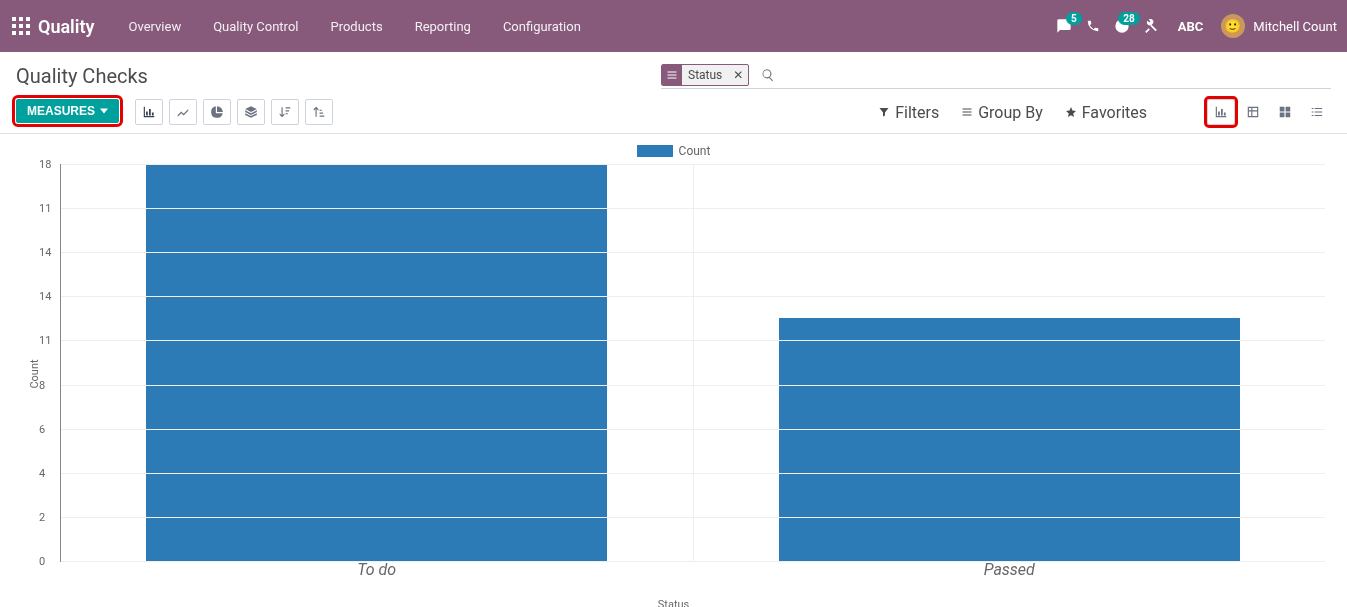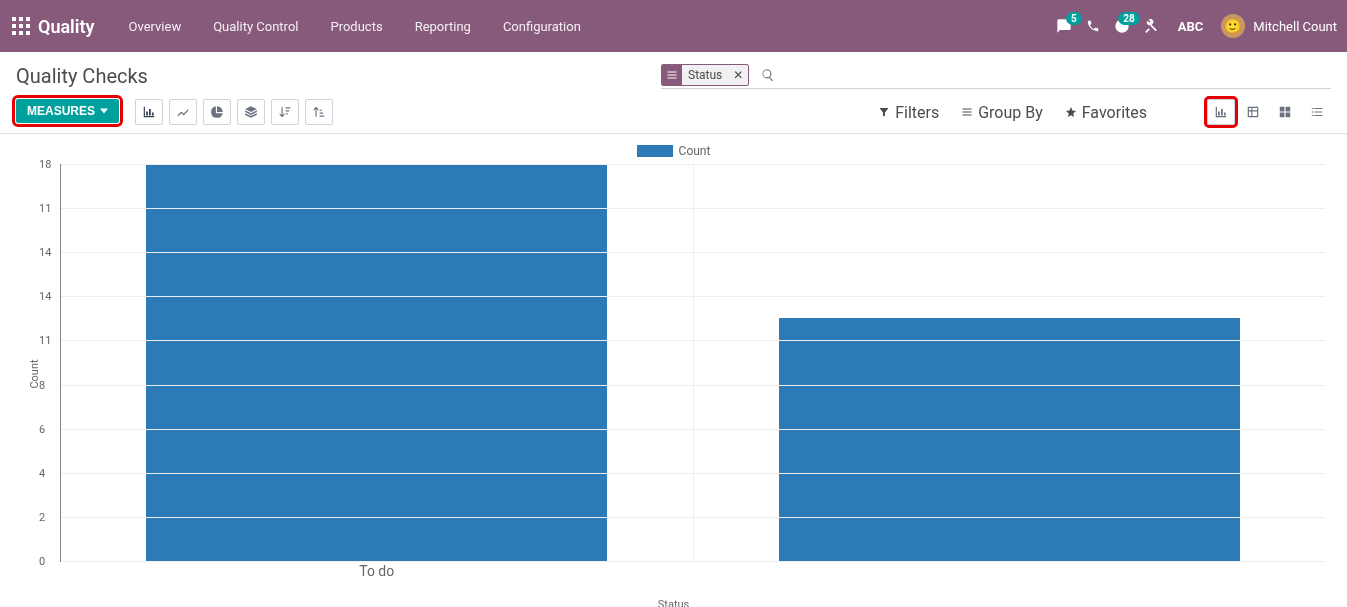--- a/index.html
+++ b/index.html
@@ -52,21 +52,21 @@
   .legend-swatch { width: 36px; height: 12px; background: #2c7bb6; }
   .plot { position: relative; height: 420px; margin-left: 34px; margin-bottom: 10px; }
   .y-axis-label { position: absolute; left: -30px; top: 50%; transform: translateY(-50%) rotate(-90deg); font-size: 11px; color: #666; }
   .plot-inner { position: absolute; left: 10px; right: 6px; top: 0; bottom: 22px; border-left: 1px solid #888; border-bottom: 1px solid #888; }
   .gridline { position: absolute; left: 0; right: 0; border-top: 1px solid #eee; }
   .ytick { position: absolute; left: -22px; font-size: 11px; color: #666; transform: translateY(-50%); }
   .bars { position: absolute; left: 0; right: 0; bottom: 0; top: 0; display: flex; }
   .bar-slot { flex: 1; display: flex; align-items: flex-end; justify-content: center; position: relative; border-right: 1px solid #eee; }
   .bar-slot:last-child { border-right: none; }
   .bar { width: 73%; background: #2c7bb6; }
-  .xtick { position: absolute; bottom: -18px; font-size: 14px; color: #666; width: 100%; text-align: center; }
+  .xtick { position: absolute; bottom: -18px; font-size: 16px; color: #666; width: 100%; text-align: center; font-style: italic; }
   .x-axis-label { text-align: center; font-size: 11px; color: #666; margin-top: 14px; }
   
   svg { display: block; }
 </style>
 </head>
 <body>
 
 <div class="navbar">
   <div class="apps-btn">
     <svg viewBox="0 0 18 18">
@@ -236,20 +236,21 @@
   <div class="plot">
     <div class="y-axis-label">Count</div>
     <div class="plot-inner" id="plot-inner">
       <div class="bars" id="bars">
           <div class="bar-slot">
             <div class="bar" style="height: 100%; background: rgb(44, 123, 182);"></div>
             <div class="xtick">To do</div>
           </div>
           <div class="bar-slot">
             <div class="bar" style="height: 61.1111%; background: rgb(44, 123, 182);"></div>
+            <div class="xtick">Passed</div>
           </div>
         </div>
     <div class="gridline" style="top: 100%;"></div>
         <div class="ytick" style="top: 100%;">0</div>
         <div class="gridline" style="top: 88.8889%;"></div>
         <div class="ytick" style="top: 88.8889%;">2</div>
         <div class="gridline" style="top: 77.7778%;"></div>
         <div class="ytick" style="top: 77.7778%;">4</div>
         <div class="gridline" style="top: 66.6667%;"></div>
         <div class="ytick" style="top: 66.6667%;">6</div>

